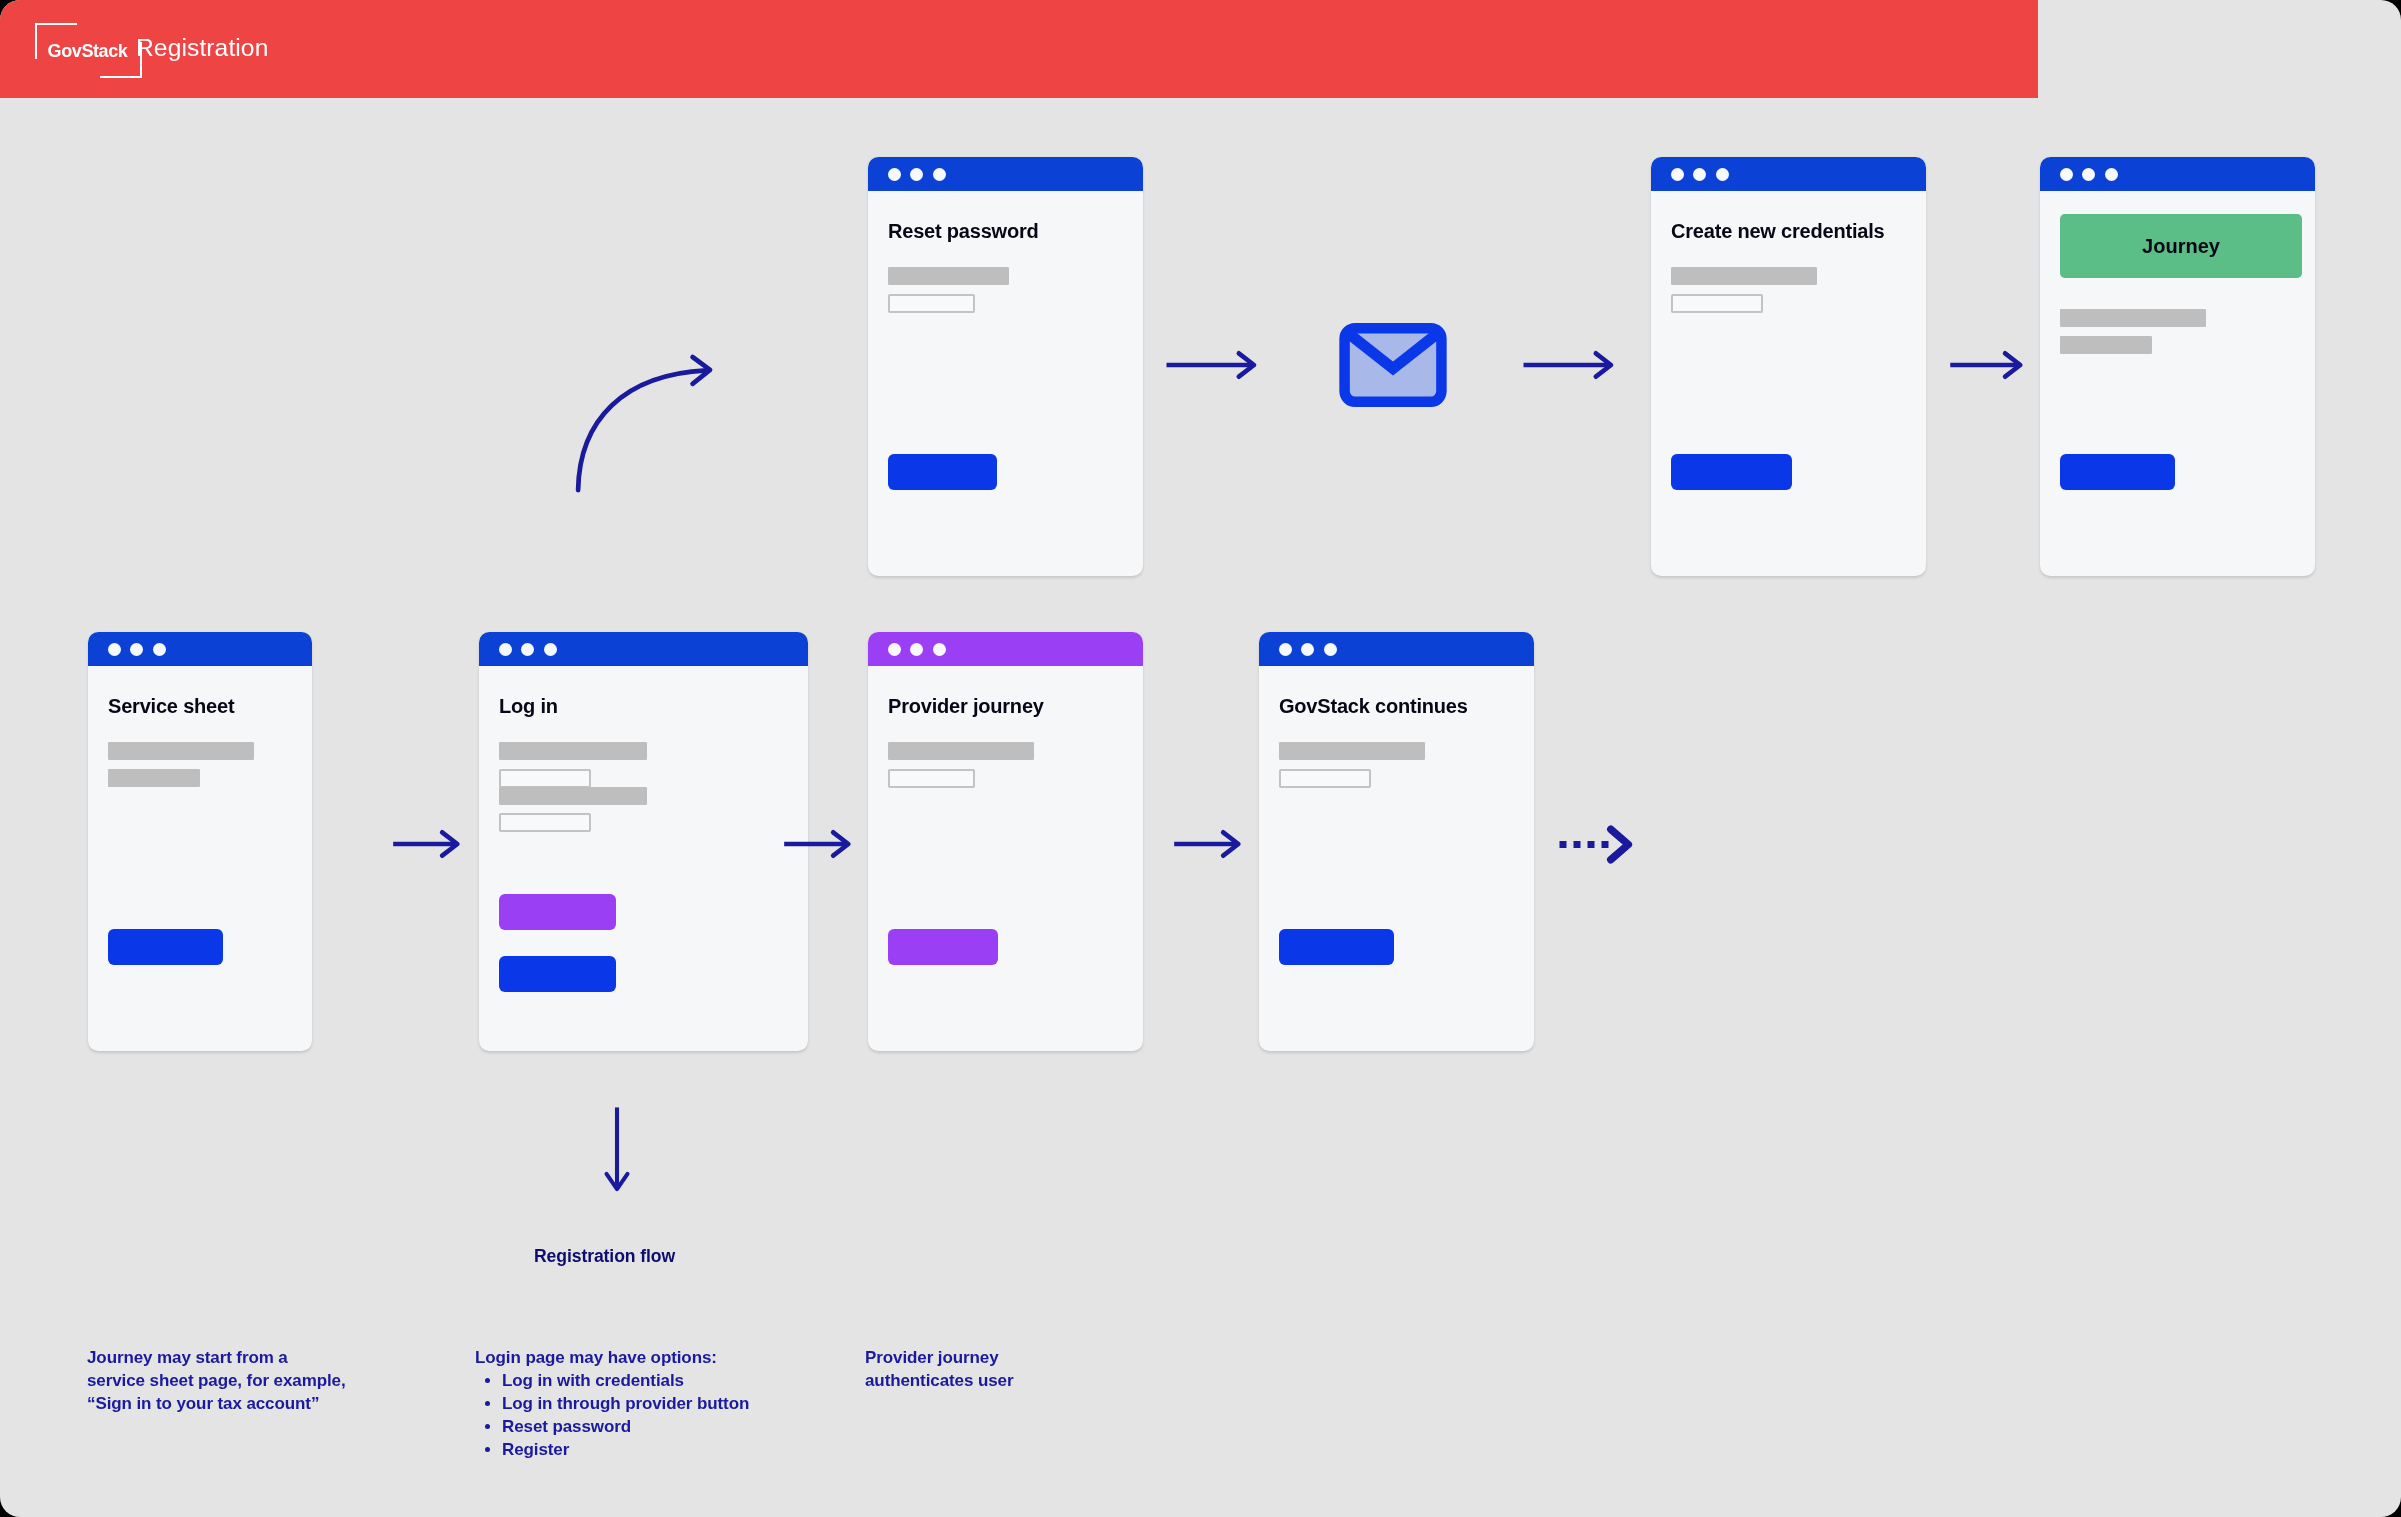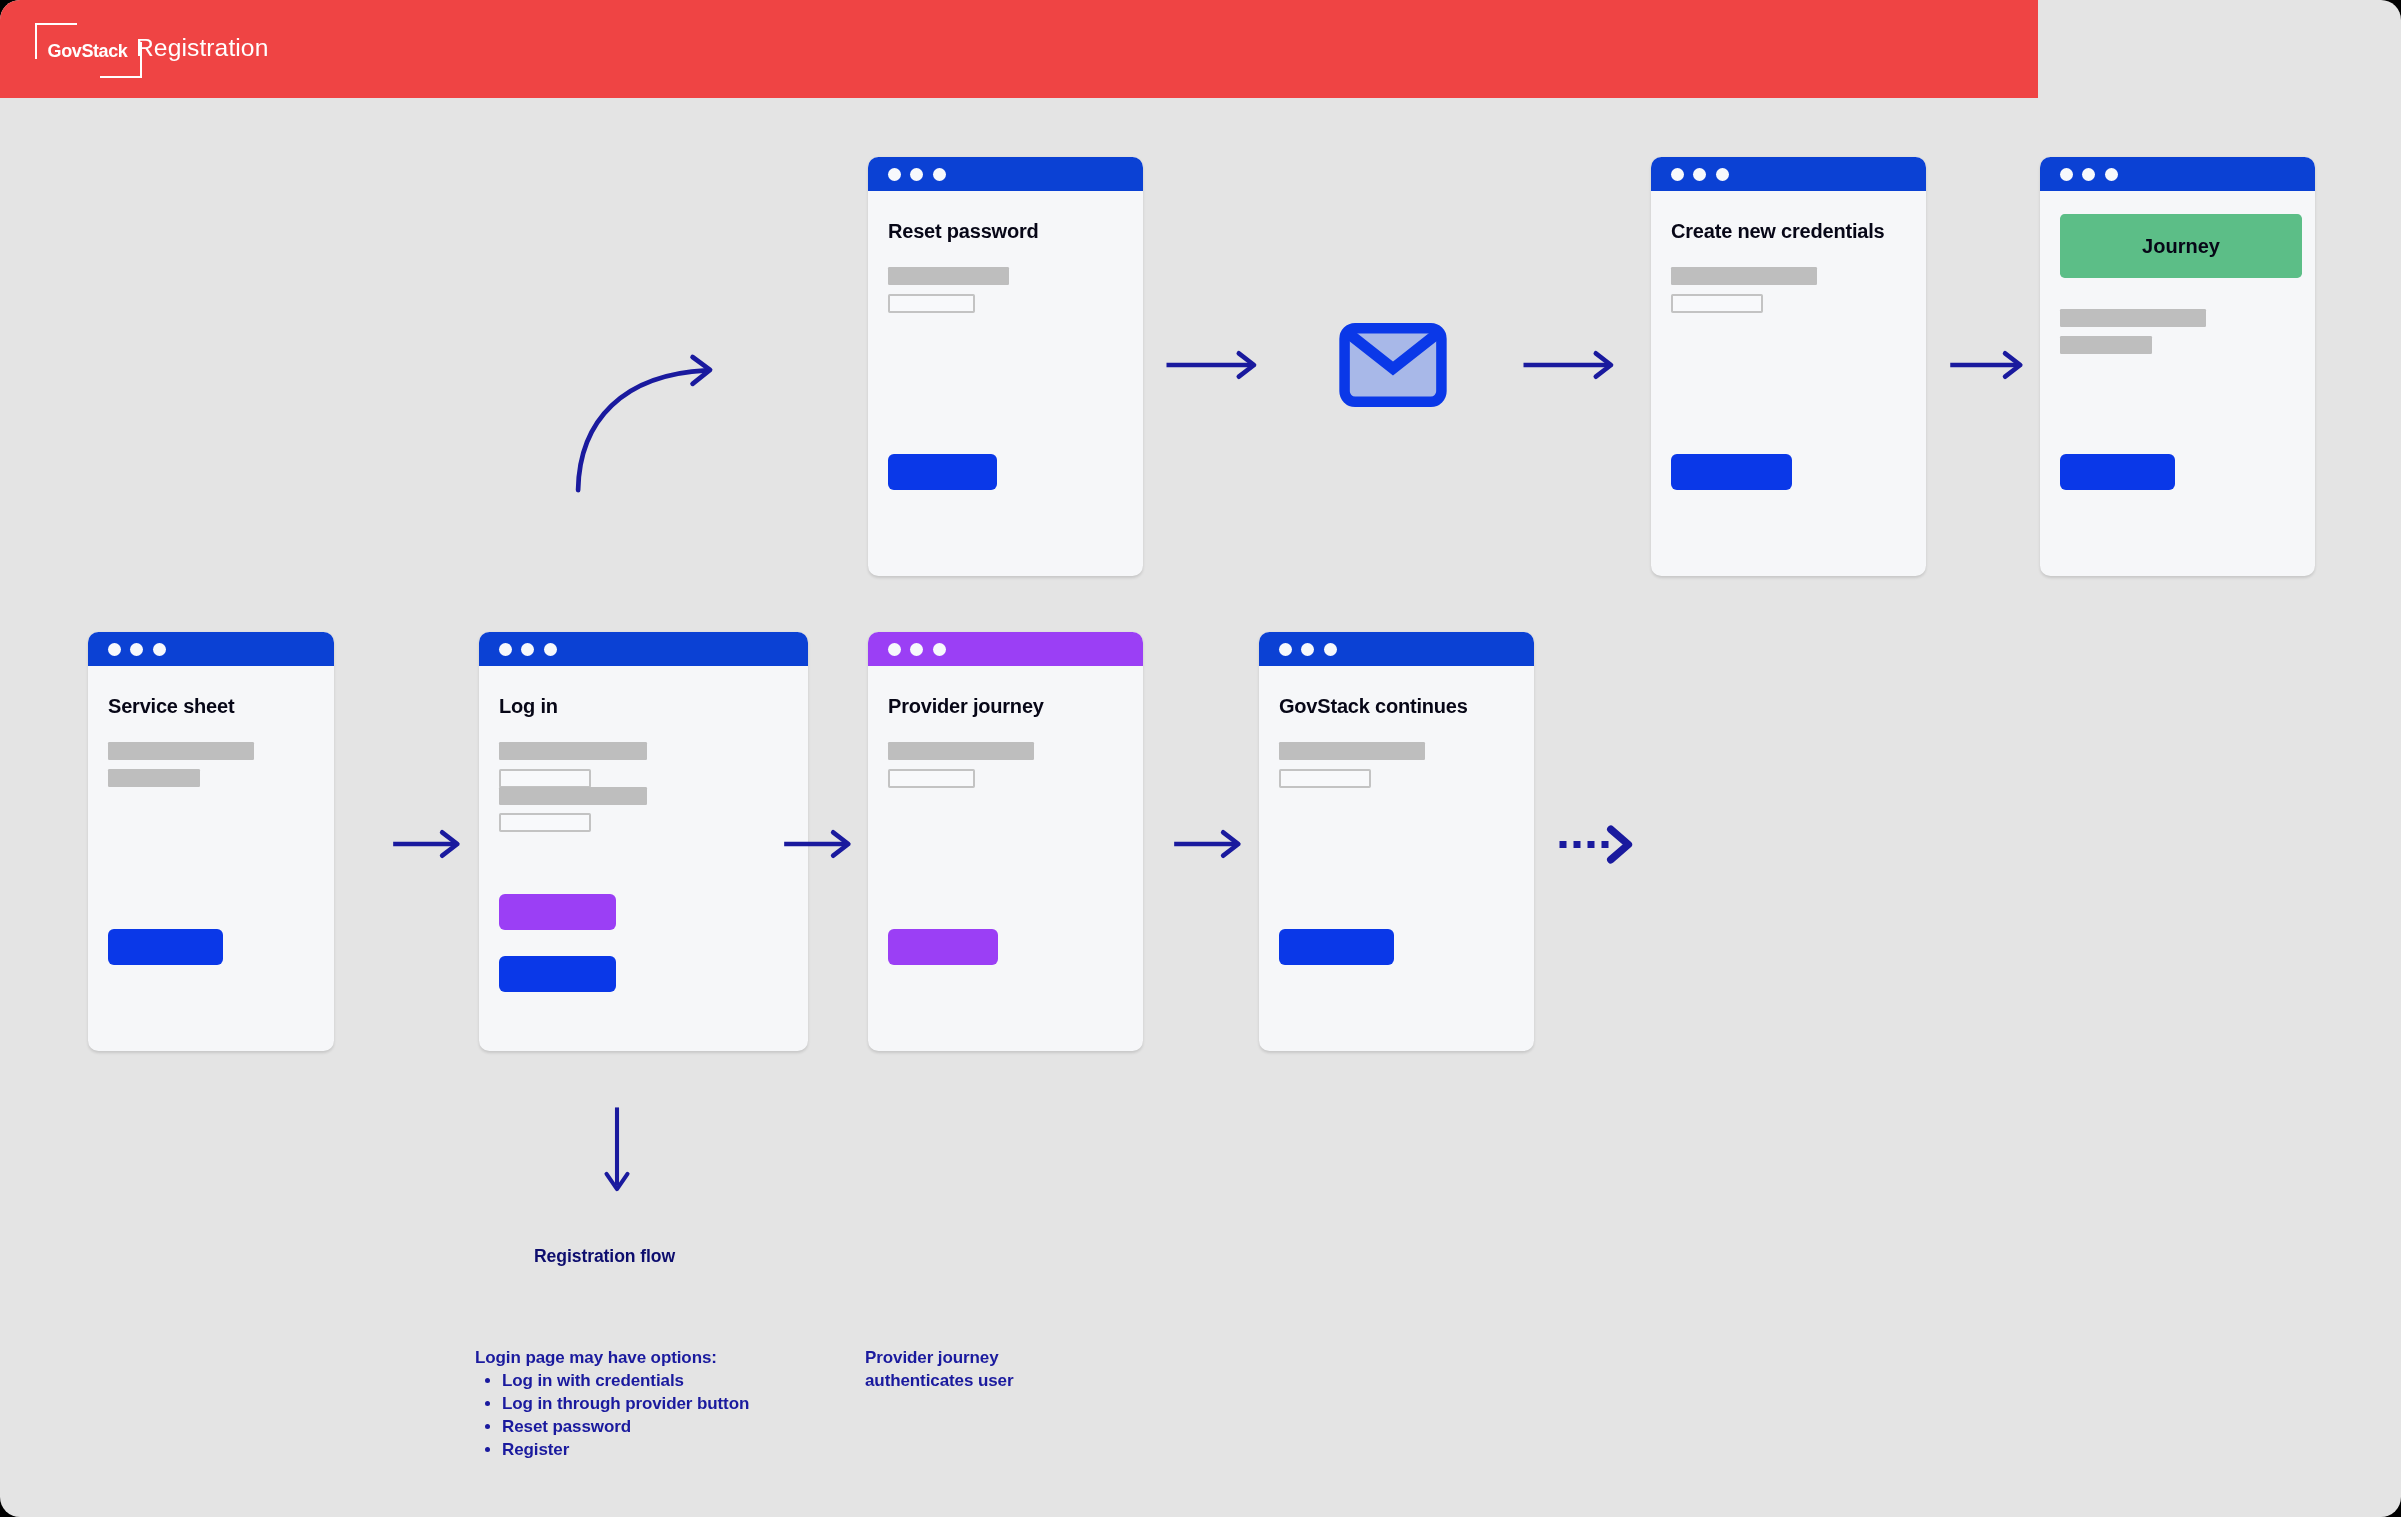--- a/index.html
+++ b/index.html
@@ -139,21 +139,21 @@
       <span class="dot"></span>
     </div>
     <div class="banner">
       <span>Journey</span>
     </div>
     <div class="skel" style="left:20px;top:152px;width:146px;"></div>
     <div class="skel" style="left:20px;top:179px;width:92px;"></div>
     <div class="btn blue" style="left:20px;top:297px;width:115px;"></div>
   </div>
 
-  <div class="card" style="left:88px;top:632px;width:246px;height:419px;">
+  <div class="card" style="left:88px;top:632px;width:224px;height:419px;">
     <div class="card-bar" style="background:#0B41D4;">
       <span class="dot"></span>
       <span class="dot"></span>
       <span class="dot"></span>
     </div>
     <div class="card-title">Service sheet</div>
     <div class="skel" style="left:20px;top:110px;width:146px;"></div>
     <div class="skel" style="left:20px;top:137px;width:92px;"></div>
     <div class="btn blue" style="left:20px;top:297px;width:115px;"></div>
   </div>
@@ -242,20 +242,23 @@
     <path d="M92 4 L122 30 L92 56" fill="none" stroke="#1A1A9E" stroke-width="13" stroke-linecap="round" stroke-linejoin="round"></path>
   </svg>
 
   <svg class="arrow-svg" style="left:603px;top:1106px;width:28px;height:88px;" viewBox="0 0 48 150">
     <line x1="24" y1="2" x2="24" y2="136" stroke="#1A1A9E" stroke-width="7"></line>
     <path d="M6 116 L24 142 L42 116" fill="none" stroke="#1A1A9E" stroke-width="7" stroke-linecap="round" stroke-linejoin="round"></path>
   </svg>
 
   <div class="flow-label" style="left:534px;top:1246px;">Registration flow</div>
 
+  <div class="note" style="left:87px;top:1346px;width:363px;white-space:pre-line;">Journey may start from a
+service sheet page, for example,
+“Sign in to your tax account”</div>
 
   <div class="note" style="left:475px;top:1346px;width:375px;">
     <div>Login page may have options:</div>
     <ul>
       <li>Log in with credentials</li>
       <li>Log in through provider button</li>
       <li>Reset password</li>
       <li>Register</li>
     </ul>
   </div>

